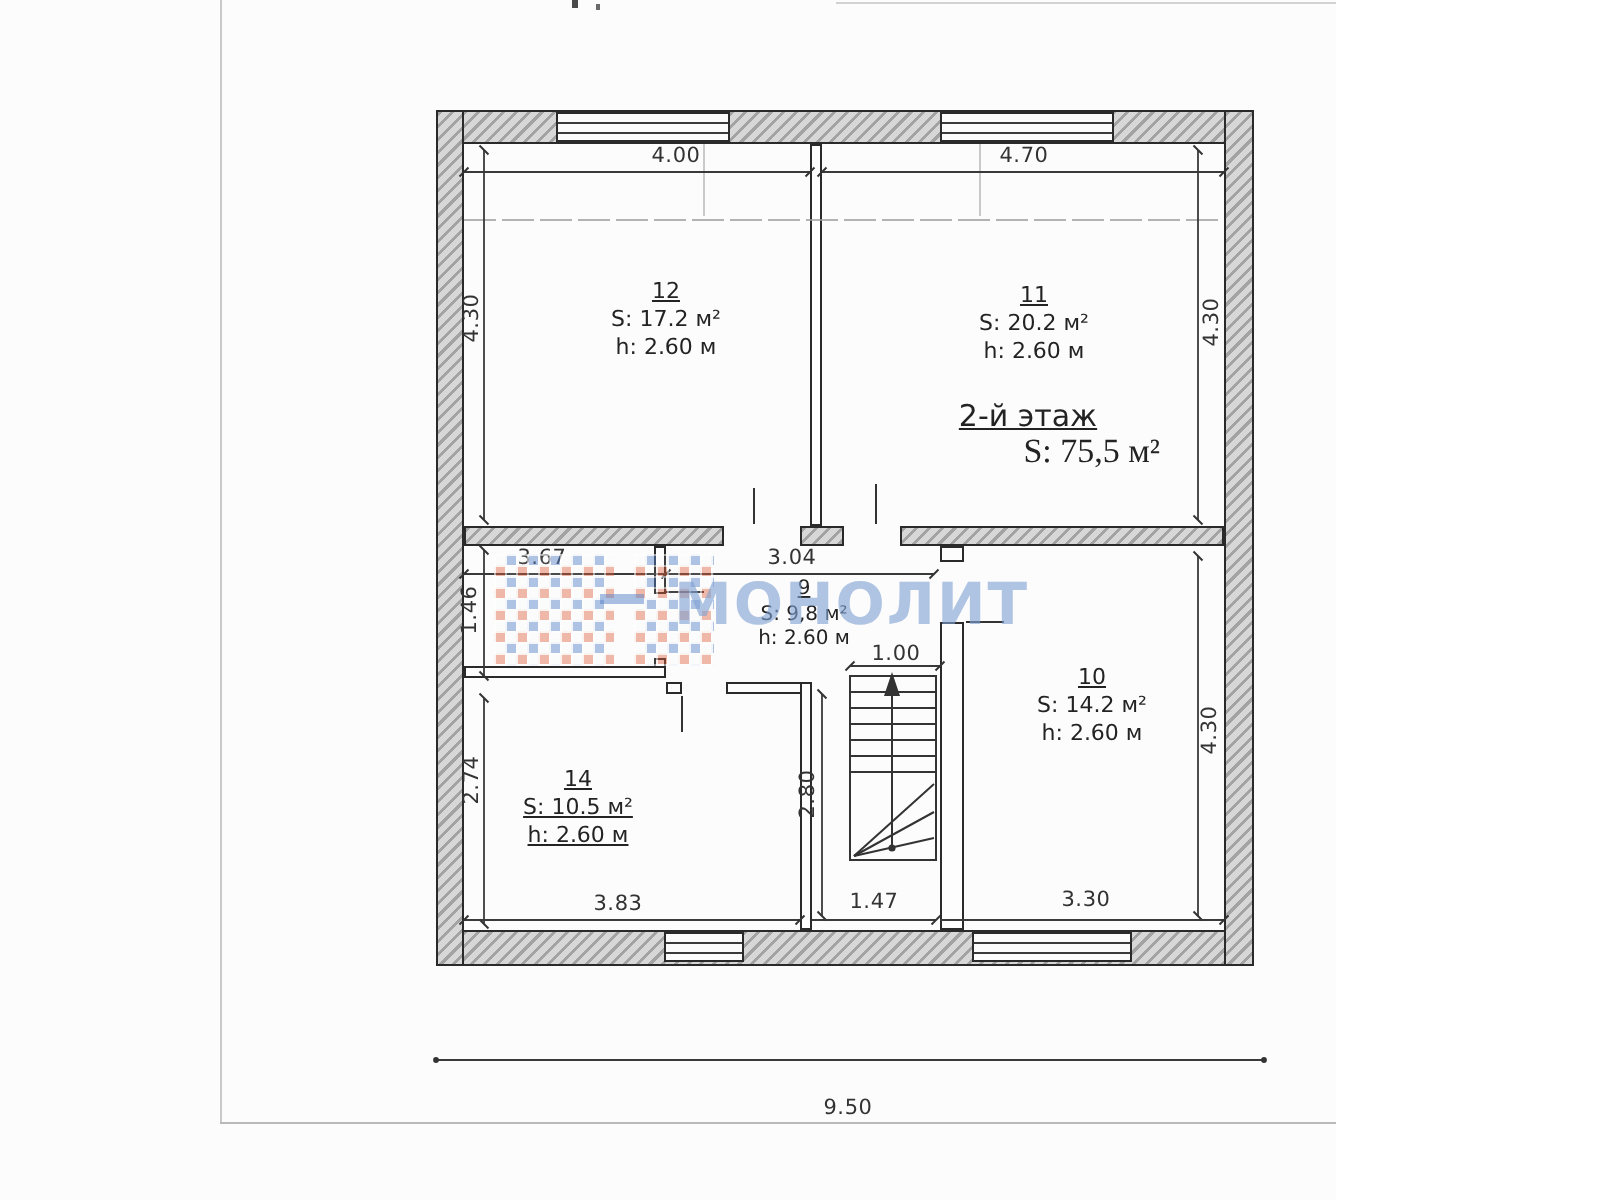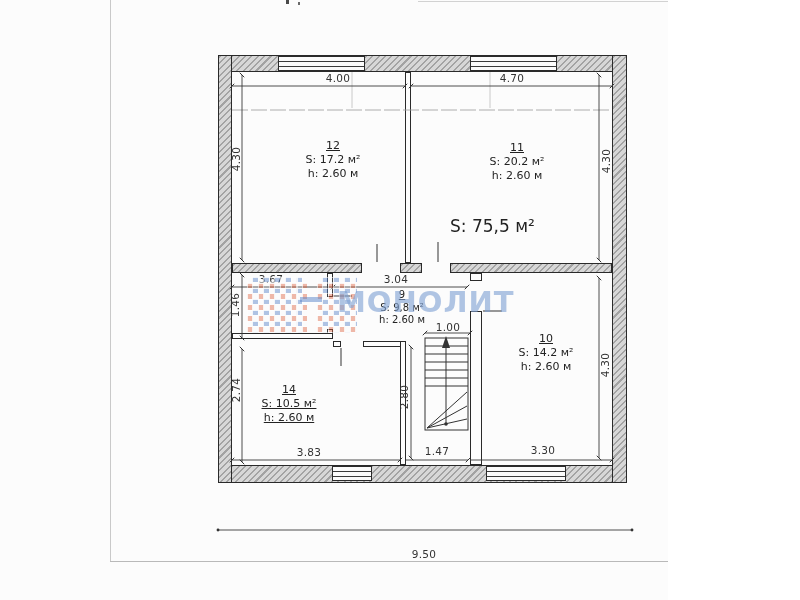--- a/index.html
+++ b/index.html
@@ -16,21 +16,21 @@
   .window{position:absolute;box-sizing:border-box;border:1px solid #2a2a2a;background:#fbfbfb;z-index:3;}
   .window .wline{position:absolute;left:0;right:0;height:0;border-top:1px solid #3a3a3a;}
   svg.lines{position:absolute;left:0;top:0;z-index:4;}
   .dim{position:absolute;width:60px;text-align:center;font-size:10.5px;letter-spacing:.3px;
        color:#333;z-index:5;white-space:nowrap;}
   .vdim{width:44px;transform:rotate(-90deg);}
   .roomlbl{position:absolute;text-align:center;font-size:11px;line-height:1.25;color:#232323;z-index:5;}
   .roomlbl .num{text-decoration:underline;}
   .roomlbl.small{font-size:10px;}
   .floor-title{position:absolute;text-align:center;font-size:15px;text-decoration:underline;z-index:5;color:#232323;}
-  .floor-area{position:absolute;text-align:left;font-size:17px;z-index:5;color:#232323;}
+  .floor-area{position:absolute;text-align:right;font-size:17px;z-index:5;color:#232323;font-family:Liberation Serif, serif;}
   
   .wm-text{position:absolute;left:337px;top:285px;font-size:29px;font-weight:bold;letter-spacing:1px;
            color:rgba(128,162,212,.62);z-index:8;}
   .wm-block{position:absolute;z-index:8;opacity:.62;
      background:
        repeating-linear-gradient(0deg,rgba(255,255,255,.85) 0 1px,rgba(0,0,0,0) 1px 5.5px),
        repeating-linear-gradient(90deg,rgba(255,255,255,.85) 0 1px,rgba(0,0,0,0) 1px 5.5px),
        repeating-conic-gradient(rgba(86,130,200,.75) 0% 25%,rgba(240,244,250,.15) 25% 50%,rgba(220,95,60,.7) 50% 75%,rgba(240,244,250,.15) 75% 100%);
      background-size:auto,auto,11px 11px;}
   .wm-bar{position:absolute;z-index:8;background:rgba(86,130,200,.5);}
@@ -164,20 +164,21 @@
   <div class="roomlbl" style="left:283px;top:139px;width:100px;">
     <span class="num">12</span><br>
     <span>S: 17.2 м²</span><br>
     <span>h: 2.60 м</span>
   </div>
   <div class="roomlbl" style="left:467px;top:141px;width:100px;">
     <span class="num">11</span><br>
     <span>S: 20.2 м²</span><br>
     <span>h: 2.60 м</span>
   </div>
+  <div class="floor-title" style="left:452px;top:199px;width:124px;">2-й этаж</div>
   <div class="floor-area" style="left:450px;top:216px;width:130px;">S: 75,5 м²</div>
 
   <div class="roomlbl small" style="left:357px;top:289px;width:90px;">
     <span class="num">9</span><br>
     <span>S: 9,8 м²</span><br>
     <span>h: 2.60 м</span>
   </div>
   <div class="roomlbl" style="left:239px;top:383px;width:100px;text-decoration:underline;">
     <span class="num">14</span><br>
     <span>S: 10.5 м²</span><br>

